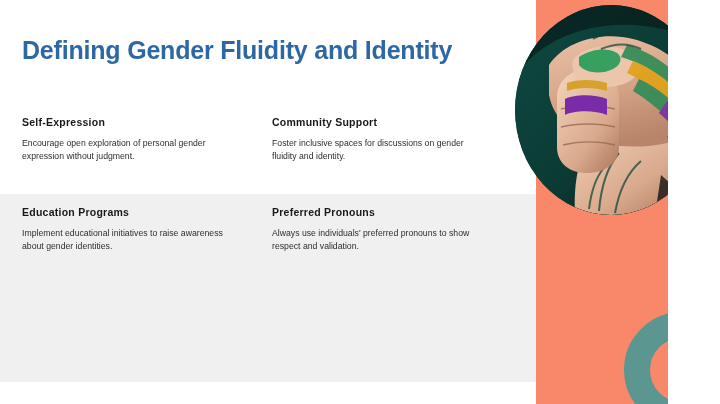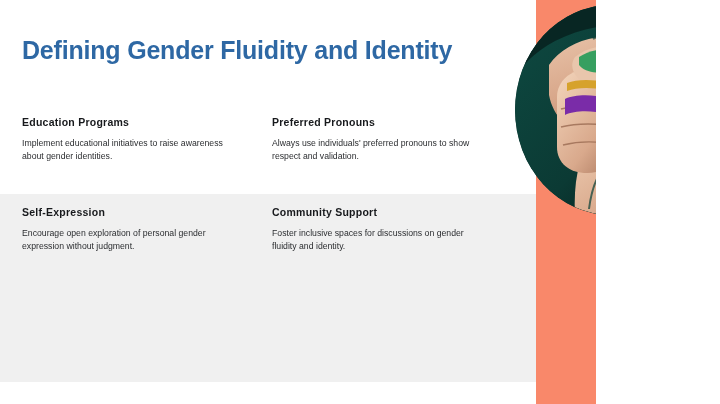--- a/index.html
+++ b/index.html
@@ -2,21 +2,21 @@
 <html><head>
 <meta charset="utf-8">
 <style>
   html, body {
     margin: 0;
     padding: 0;
     background: #ffffff;
   }
   #slide {
     position: relative;
-    width: 596px;
+    width: 668px;
     height: 404px;
     overflow: hidden;
     background: #ffffff;
     font-family: "Liberation Sans", sans-serif;
   }
 
   
   .coral-panel {
     position: absolute;
     top: 0;
@@ -208,35 +208,35 @@
       </g>
     </svg>
   </div>
 
   <div class="title">Defining Gender Fluidity and Identity</div>
 
   <div class="grid">
 
     <div class="grid-row">
       <div class="cell col-a">
+        <p class="cell-title">Self-Expression</p>
+        <p class="cell-body">Encourage open exploration of personal gender expression without judgment.</p>
+      </div>
+      <div class="cell col-b">
+        <p class="cell-title">Community Support</p>
+        <p class="cell-body">Foster inclusive spaces for discussions on gender fluidity and identity.</p>
+      </div>
+    </div>
+
+    <div class="grid-row">
+      <div class="cell col-a">
         <p class="cell-title">Education Programs</p>
         <p class="cell-body">Implement educational initiatives to raise awareness about gender identities.</p>
       </div>
       <div class="cell col-b">
         <p class="cell-title">Preferred Pronouns</p>
         <p class="cell-body">Always use individuals' preferred pronouns to show respect and validation.</p>
       </div>
     </div>
 
-    <div class="grid-row">
-      <div class="cell col-a">
-        <p class="cell-title">Self-Expression</p>
-        <p class="cell-body">Encourage open exploration of personal gender expression without judgment.</p>
-      </div>
-      <div class="cell col-b">
-        <p class="cell-title">Community Support</p>
-        <p class="cell-body">Foster inclusive spaces for discussions on gender fluidity and identity.</p>
-      </div>
-    </div>
-
 
   </div>
 </div>
 
 </body></html>

